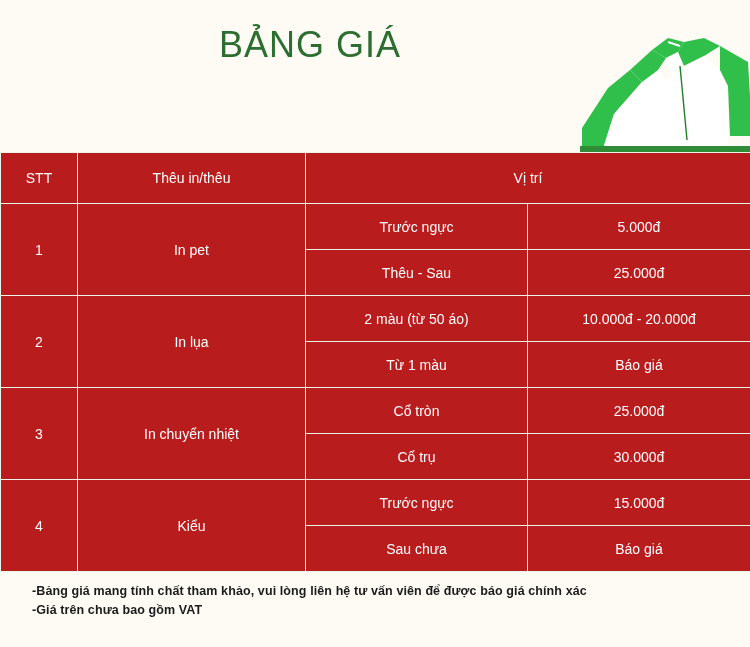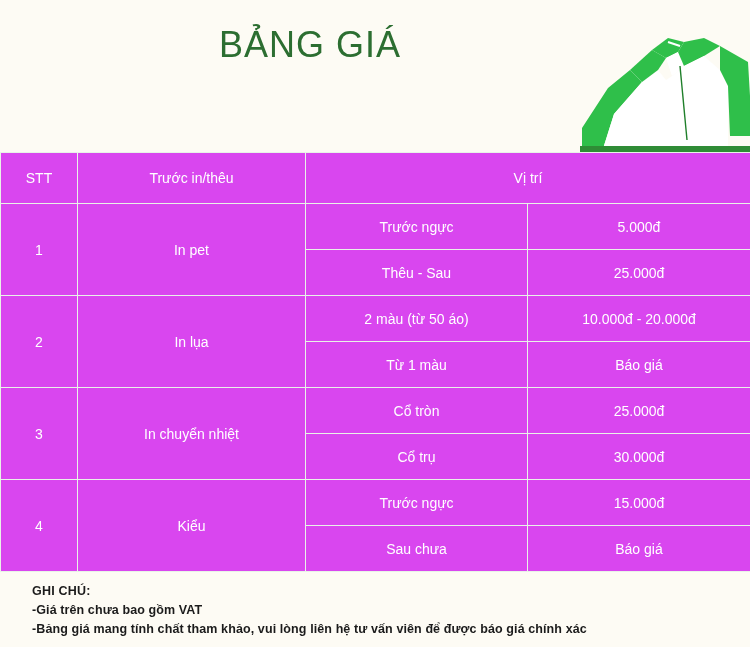--- a/index.html
+++ b/index.html
@@ -68,21 +68,21 @@
   }
   .price-table td, .price-table th {
     border: 1px solid #e9f3e8;
     color: #ffffff;
     text-align: center;
     vertical-align: middle;
     font-family: "Liberation Sans", sans-serif;
     font-size: 14px;
     font-weight: normal;
     padding: 0;
-    background: #d946ef;
+    background: #b91c1c;
   }
   .price-table thead td {
     height: 50px;
     font-size: 14px;
   }
   .col-stt   { width: 77px; }
   .col-kieu  { width: 228px; }
   .col-vitri { width: 222px; }
   .col-gia   { width: 223px; }
 
@@ -157,21 +157,21 @@
 <table class="price-table">
   <colgroup>
     <col class="col-stt">
     <col class="col-kieu">
     <col class="col-vitri">
     <col class="col-gia">
   </colgroup>
   <thead>
     <tr>
       <td>STT</td>
-      <td>Trước in/thêu</td>
+      <td>Thêu in/thêu</td>
       <td colspan="2">Vị trí</td>
     </tr>
   </thead>
   <tbody>
 
     <tr class="cell-row">
       <td class="cell-num" rowspan="2">1</td>
       <td class="cell-group" rowspan="2">In pet</td>
       <td class="cell-pos">Trước ngực</td>
       <td class="cell-price">5.000đ</td>
@@ -210,16 +210,15 @@
       <td class="cell-price">15.000đ</td>
     </tr>
     <tr class="cell-row">
       <td class="cell-pos">Sau chưa</td>
       <td class="cell-price">Báo giá</td>
     </tr>
   </tbody>
 </table>
 
 <div class="notes">
-  <div class="notes-title">GHI CHÚ:</div>
+  <div class="notes-line">-Bảng giá mang tính chất tham khảo, vui lòng liên hệ tư vấn viên để được báo giá chính xác</div>
   <div class="notes-line">-Giá trên chưa bao gồm VAT</div>
-  <div class="notes-line">-Bảng giá mang tính chất tham khảo, vui lòng liên hệ tư vấn viên để được báo giá chính xác</div>
 </div>
 
 </body></html>

